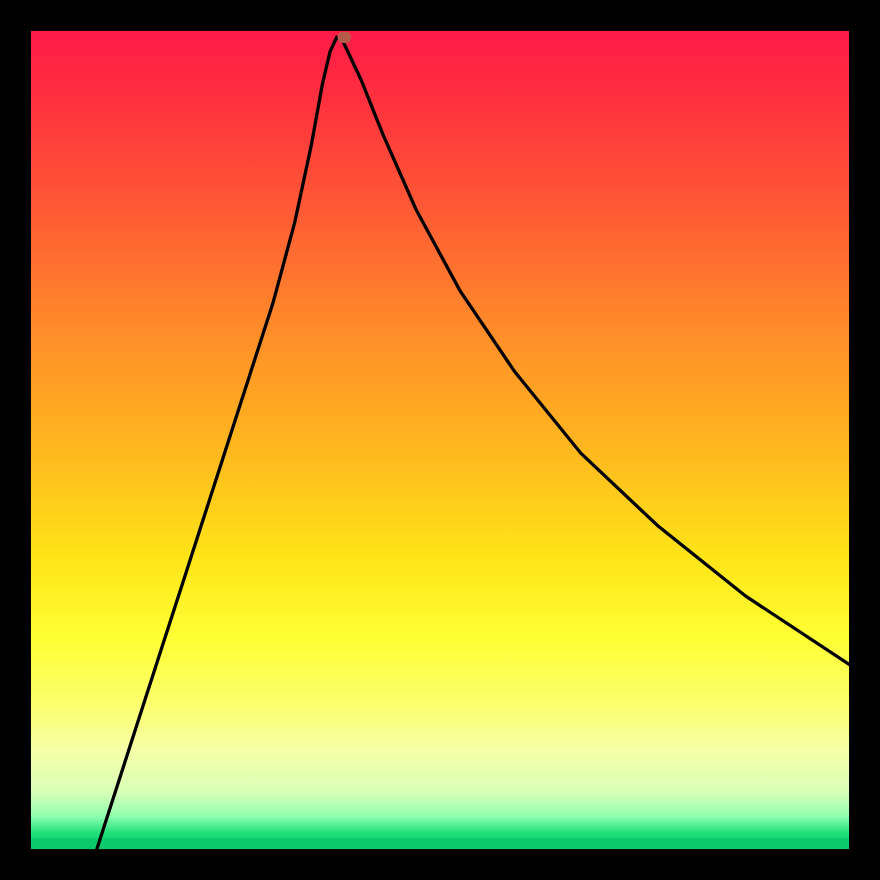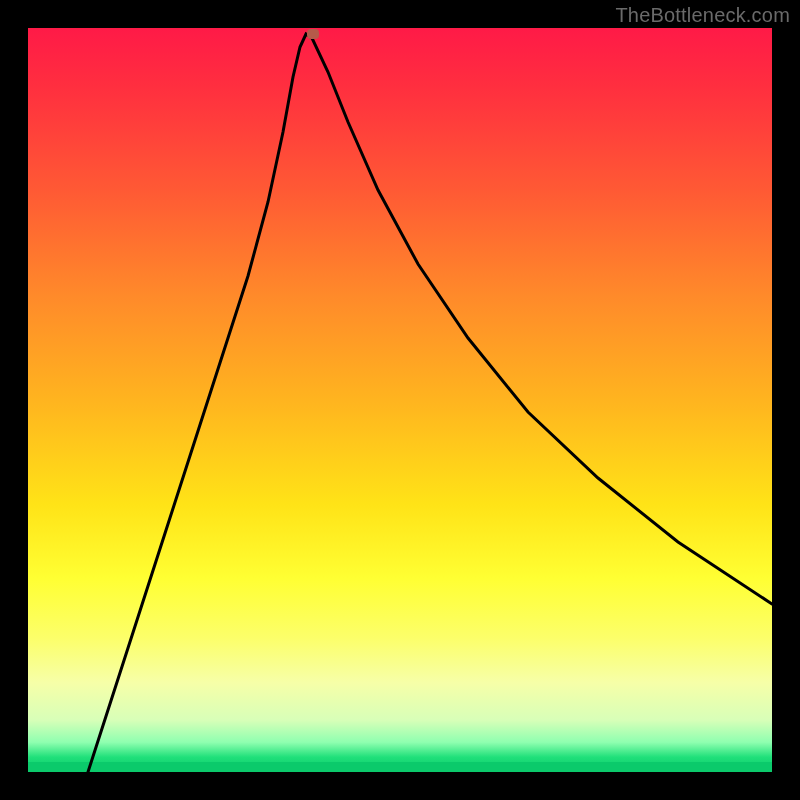--- a/index.html
+++ b/index.html
@@ -94,14 +94,13 @@
     <div class="gradient"></div>
     <div class="thin-green"></div>
 
     <svg class="curve" viewBox="0 0 744 744" preserveAspectRatio="none">
       <path fill="none" stroke="#000" stroke-width="3" stroke-linecap="round" d="M60 744 L80 682 L100 620 L120 558 L140 496 L160 434 L180 372 L200 310 L220 248 L240 174 L255 104 L265 49 L272 19 L278 6 L284 10 L300 44 L320 94 L350 162 L390 236 L440 310 L500 384 L570 450 L650 514 L744 576"></path>
     </svg>
 
     <div class="marker" style="left: 285px; top: 6px; background: rgb(182, 90, 74);"></div>
   </div>
 
-  <div class="watermark">TheBottleneck.com</div>
 </div>
 
 </body></html>

